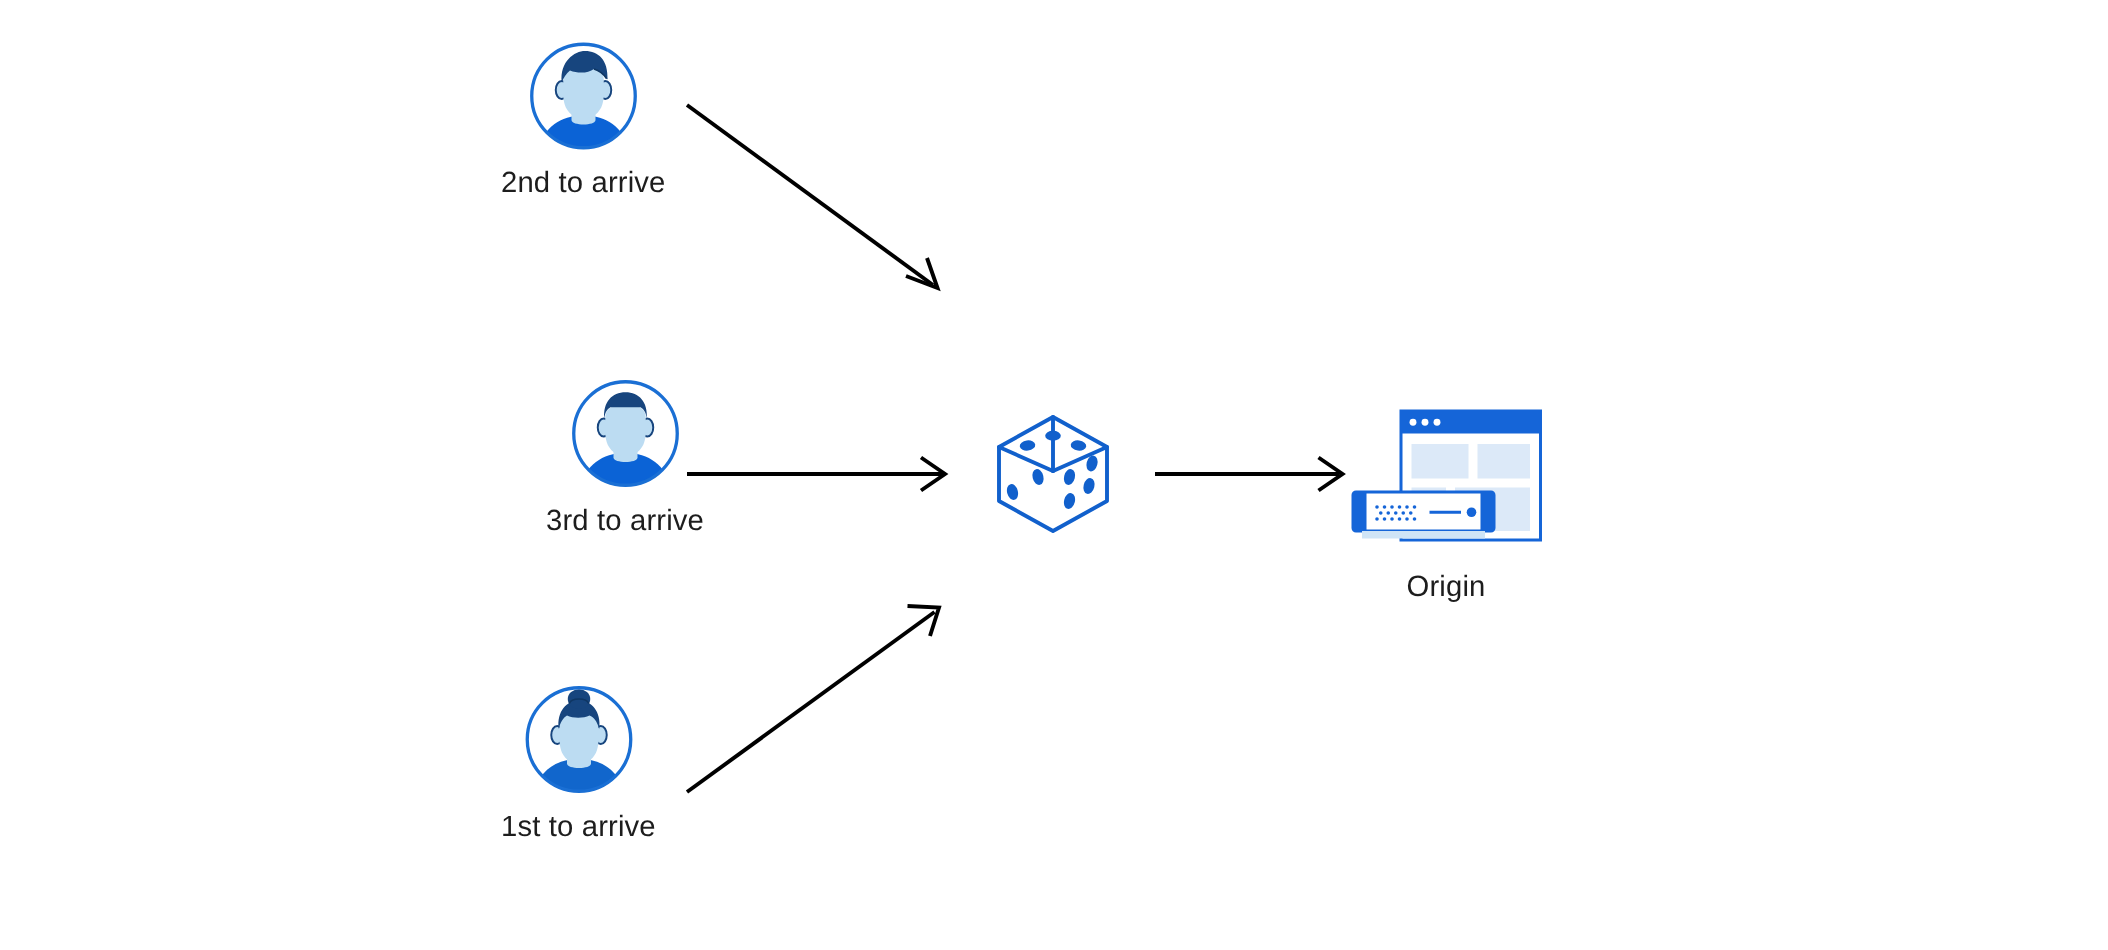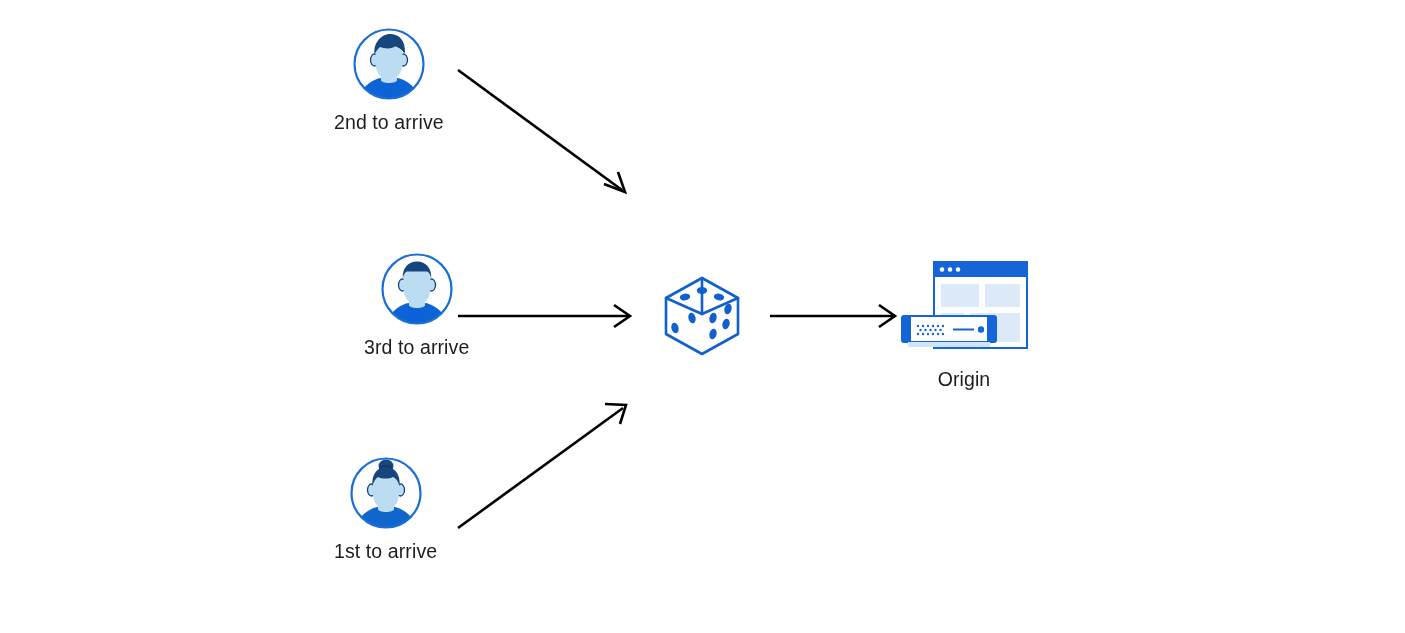--- a/index.html
+++ b/index.html
@@ -190,21 +190,21 @@
           <ellipse cx="57" cy="48" rx="3.6" ry="5.4" transform="rotate(14 57 48)"></ellipse>
           <ellipse cx="70" cy="54" rx="3.6" ry="5.4" transform="rotate(14 70 54)"></ellipse>
           <ellipse cx="57" cy="64" rx="3.6" ry="5.4" transform="rotate(14 57 64)"></ellipse>
           <ellipse cx="72" cy="22" rx="0" ry="0"></ellipse>
         </g>
       </svg>
     </div>
     <div class="node-label"></div>
   </div>
 
-  <div class="node" style="left:898px; top:258px;">
+  <div class="node" style="left:898px; top:270px;">
     <div class="origin-wrap">
       <svg viewBox="0 0 132 100" width="132" height="100">
 
         <g>
           <rect x="36" y="4" width="93" height="86" fill="#ffffff" stroke="#1565d8" stroke-width="2"></rect>
           <rect x="36" y="4" width="93" height="15" fill="#1565d8"></rect>
           <circle cx="44" cy="11.5" r="2.3" fill="#ffffff"></circle>
           <circle cx="52" cy="11.5" r="2.3" fill="#ffffff"></circle>
           <circle cx="60" cy="11.5" r="2.3" fill="#ffffff"></circle>
           <rect x="43" y="26" width="38" height="23" fill="#dce9f8"></rect>

